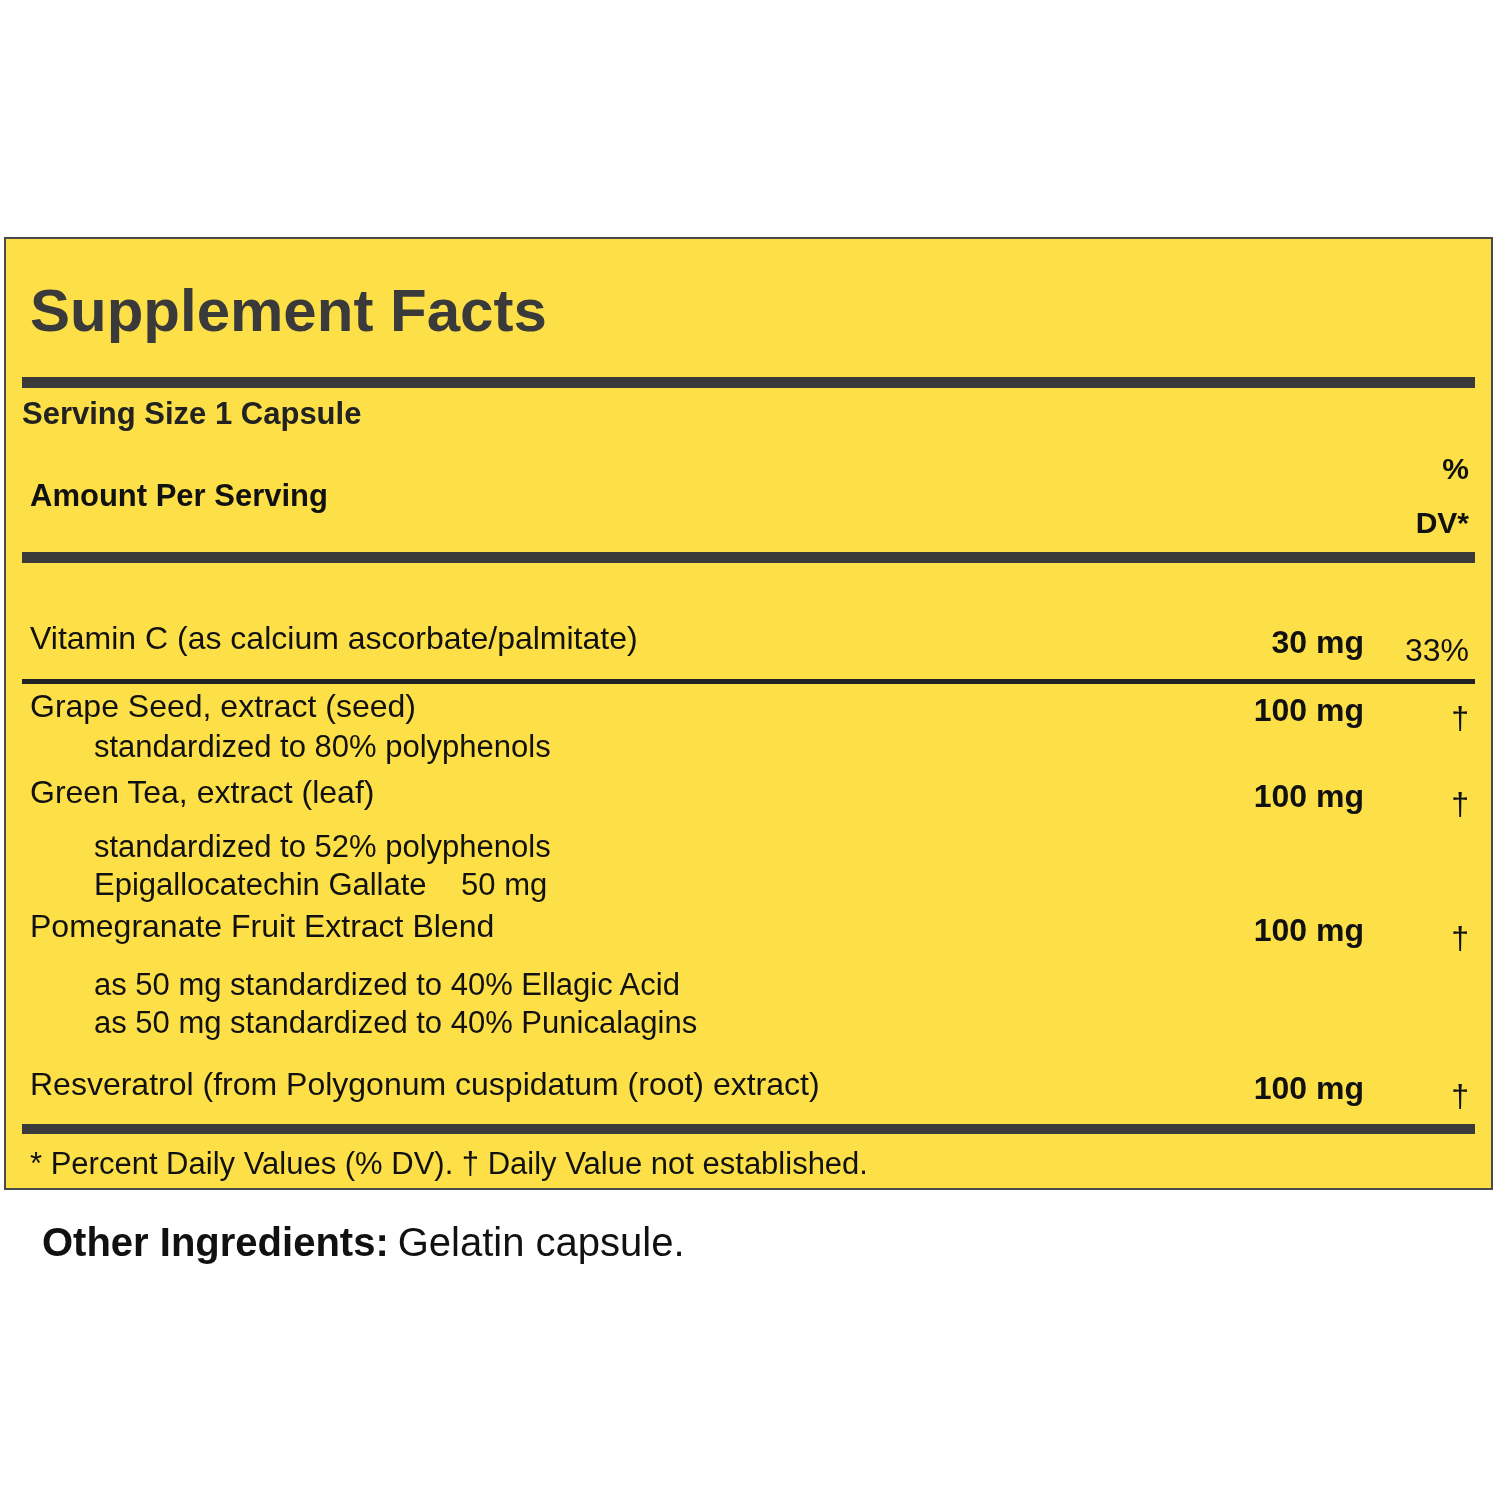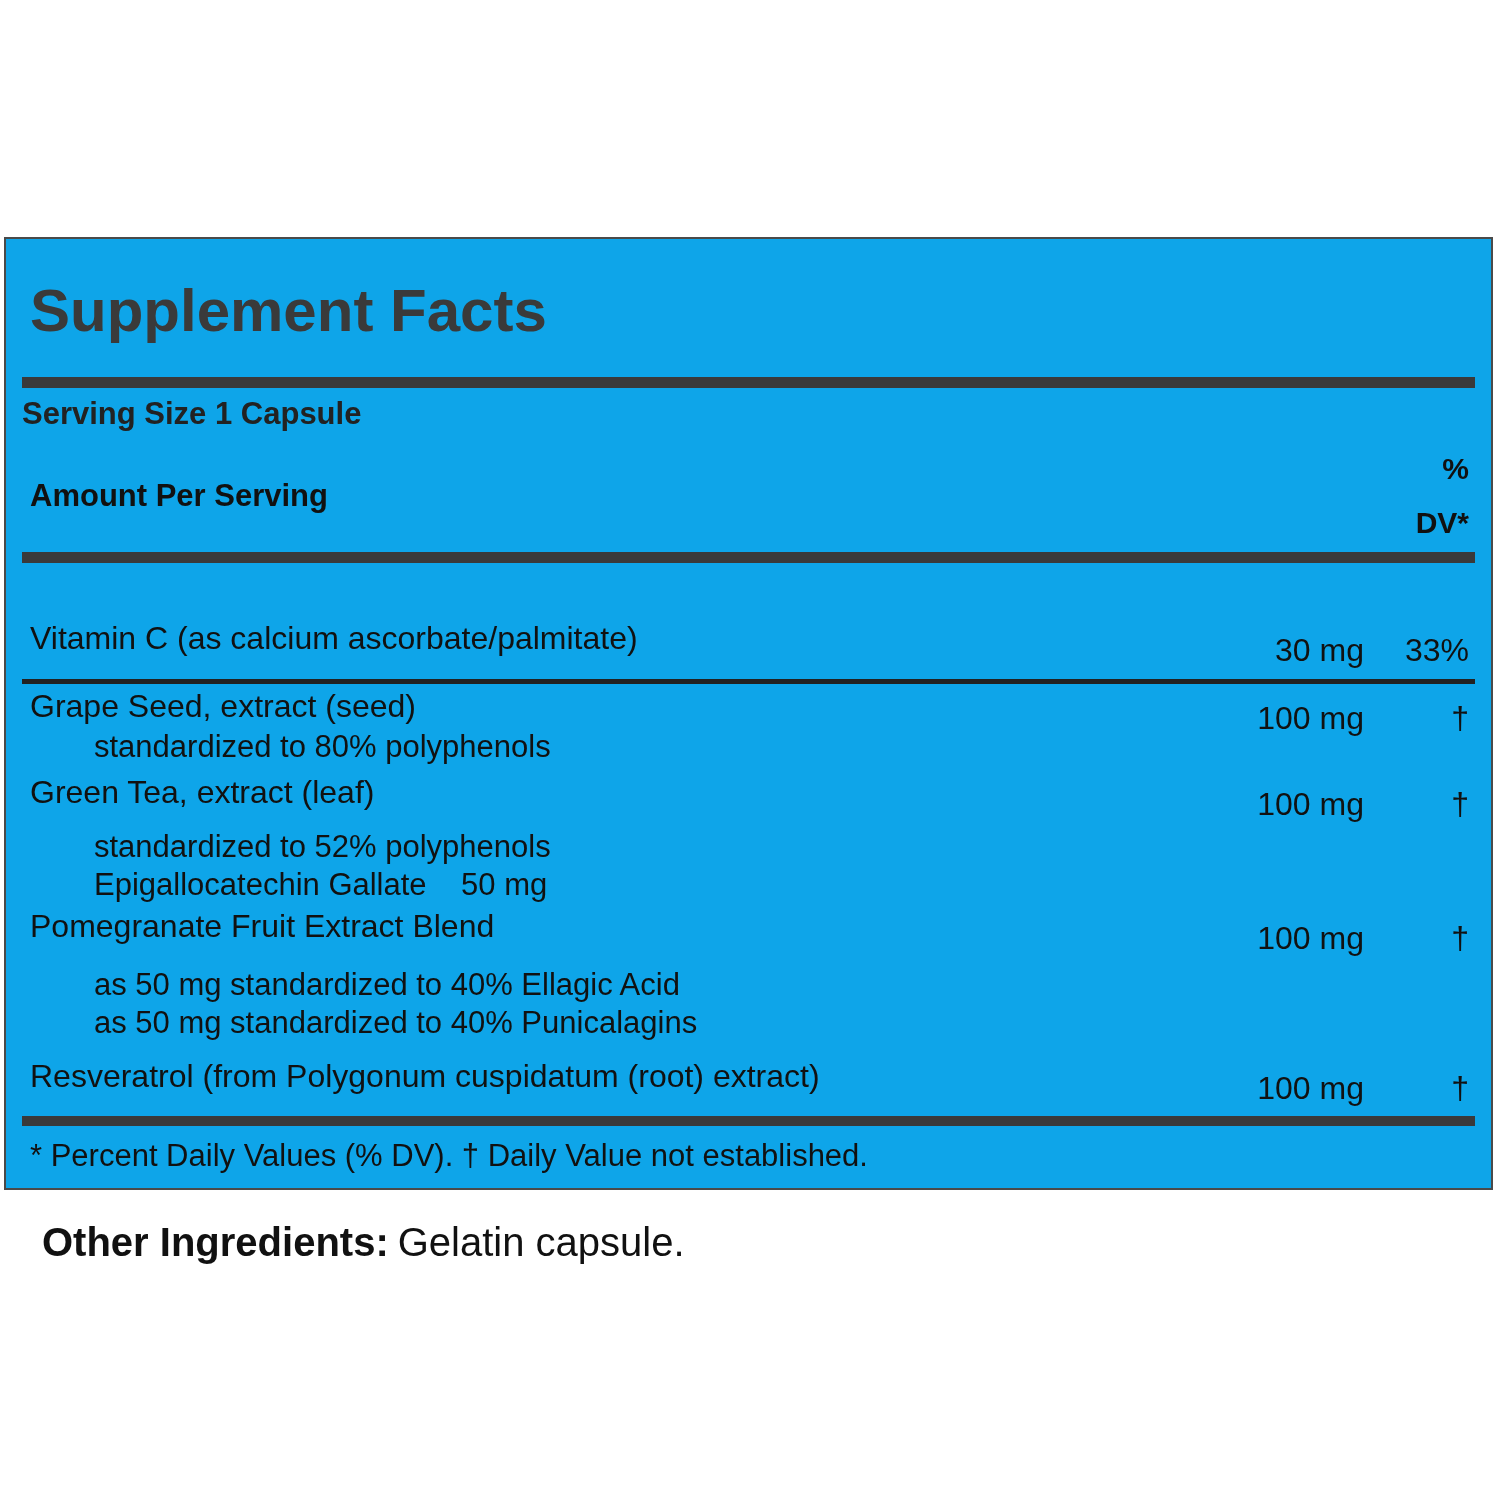--- a/index.html
+++ b/index.html
@@ -17,21 +17,21 @@
     overflow: hidden;
   }
   .panel {
     position: absolute;
     left: 4px;
     top: 237px;
     width: 1489px;
     height: 953px;
     box-sizing: border-box;
     border: 2px solid #4a4a4a;
-    background: #0ea5e9;
+    background: #fde047;
     padding: 0 16px;
   }
   .title {
     font-size: 60px;
     font-weight: bold;
     color: #3a3a3a;
     line-height: 1;
     margin: 42px 0 0 8px;
   }
   .rule-thick {
@@ -78,32 +78,33 @@
     line-height: 44px;
   }
   .row .name {
     flex: 1;
     padding-left: 8px;
   }
   .row .amt {
     width: 170px;
     text-align: right;
     position: relative;
-    top: 12px;
+    top: 4px;
+    font-weight: bold;
   }
   .row .dv {
     width: 105px;
     text-align: right;
     position: relative;
     top: 12px;
     padding-right: 6px;
   }
   .row-vitc { padding-top: 53px; padding-bottom: 19px; }
   .row-greentea { margin-top: 4px; }
-  .row-resv { margin-top: 12px; }
+  .row-resv { margin-top: 20px; }
   .subrow {
     font-size: 31px;
     line-height: 38px;
     padding-left: 72px;
     white-space: pre-wrap;
   }
   .sub-grape { }
   .sub-gt1 { margin-top: 14px; }
   .sub-pome1 { margin-top: 18px; }
   .footnote {

